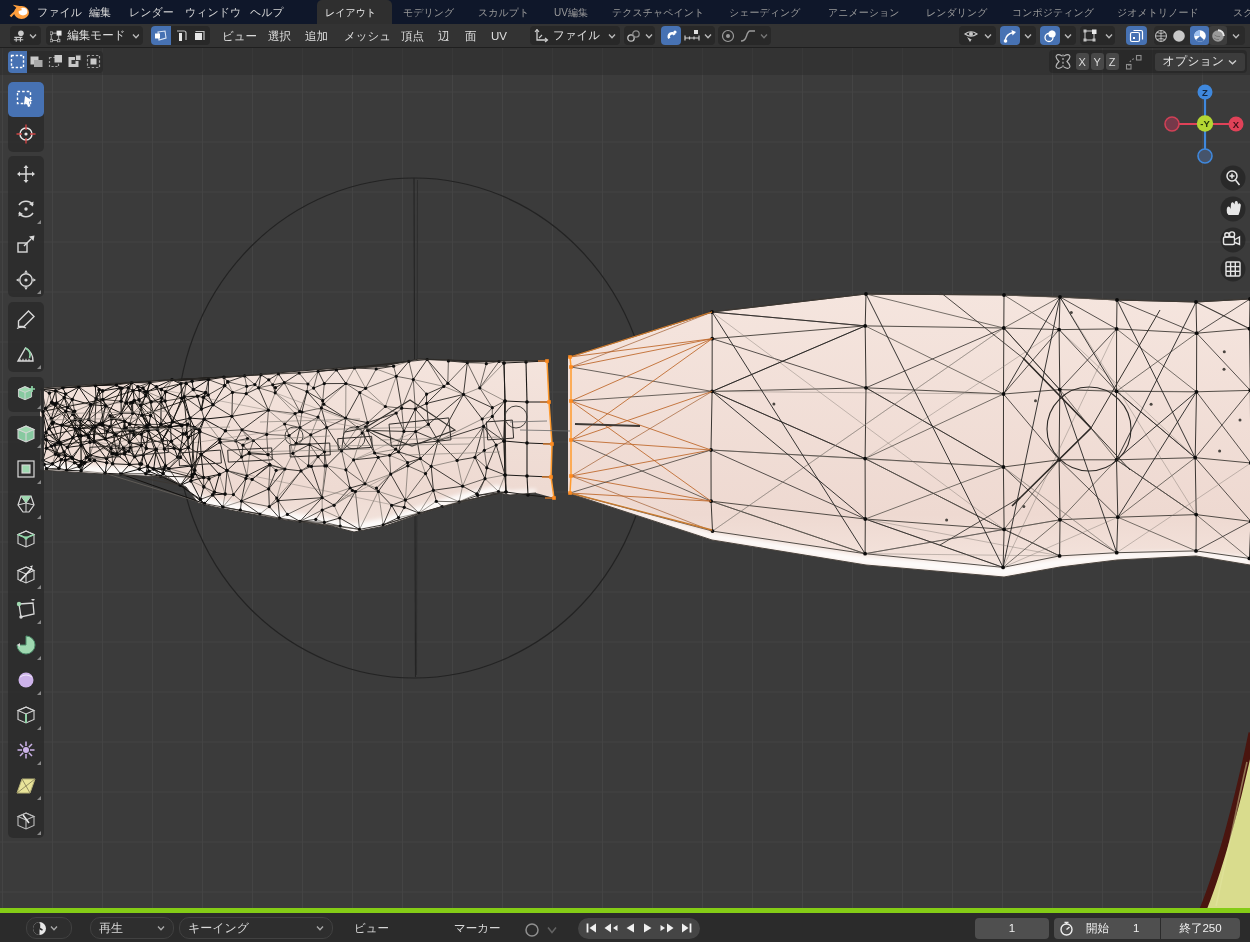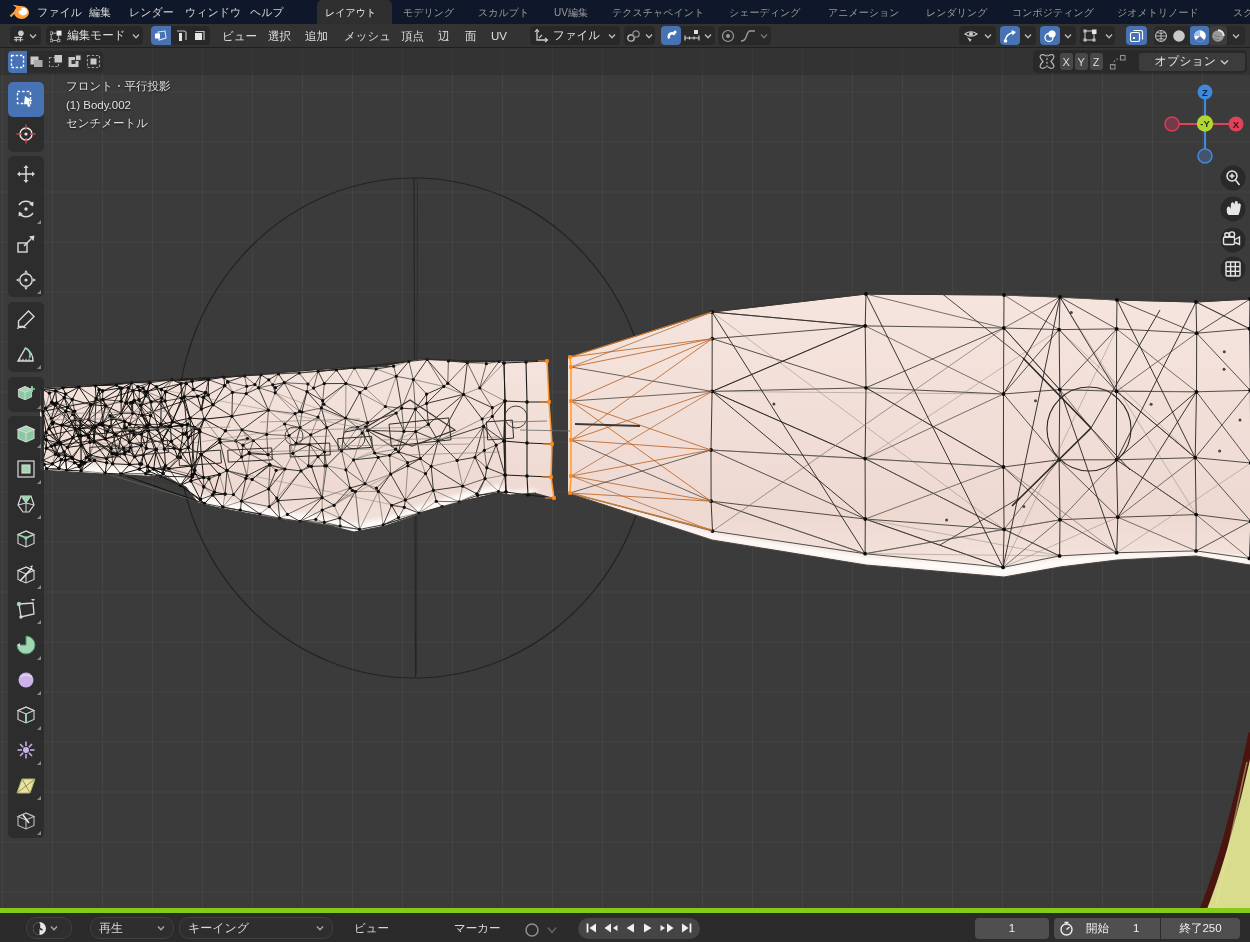--- a/index.html
+++ b/index.html
@@ -20,21 +20,21 @@
 .toolrow{position:absolute;left:0;top:0;width:1250px;height:27px;background:rgba(42,42,42,.45);
  display:flex;align-items:center}
 .selgrp{display:flex;background:#2c2c2c;border-radius:4px;margin-left:8px;height:22px;overflow:hidden}
 .sb{width:19px;height:22px;display:flex;align-items:center;justify-content:center}
 .sb.on{background:#4772b3}
 .rightops{position:absolute;right:3px;top:2px;height:23px;display:flex;align-items:center;
  background:rgba(32,32,32,.5);border-radius:4px;padding:0 2px}
 .xyz{width:13px;height:17px;background:#484848;border-radius:3px;color:#dcdcdc;font-size:11px;
  display:flex;align-items:center;justify-content:center;margin:0 1px}
 .opt{background:#3c3c3c;border-radius:3px;color:#e0e0e0;font-size:12px;height:18px;
- display:flex;align-items:center;padding:0 16px;margin-left:7px}
+ display:flex;align-items:center;padding:0 8px;margin-left:7px}
 .ltools{position:absolute;left:8px;top:33.5px;width:36px}
 .lgrp{background:rgba(44,44,44,.92);border-radius:5px;margin-bottom:4.5px;padding:0}
 .lbtn{width:36px;height:35.2px;display:flex;align-items:center;justify-content:center;position:relative}
 .lbtn.on{background:#4772b3;border-radius:5px}
 .cor:after{content:"";position:absolute;right:3px;bottom:3px;border-left:4px solid transparent;
  border-bottom:4px solid #8a8a8a}
 .vtext{position:absolute;left:66px;top:29px;font-size:11.5px;color:#e2e2e2;line-height:18.5px;
  text-shadow:0 1px 2px rgba(0,0,0,.8)}
 .timeline{position:absolute;left:0;top:908px;width:1250px;height:34px;background:#2b2b2b;
  border-top:5px solid #84cc16;font-size:12px;color:#dadada;white-space:nowrap}
@@ -2522,21 +2522,20 @@
             <g transform="translate(0,1)">
               <path d="M11 2 L19 5.5 L19 14.5 L11 18 L3 14.5 L3 5.5 Z" fill="none" stroke="#bcbcbc" stroke-width="1.1"></path>
               <path d="M3 5.5 L11 9 L19 5.5 L11 2 Z" fill="none" stroke="#bcbcbc" stroke-width="1.1"></path>
               <path d="M11 9 L11 18" stroke="#bcbcbc" stroke-width="1.1"></path>
             </g>
             <path d="M8 5 L14 13" stroke="#e8e8e8" stroke-width="1.5"></path>
           </svg>
         </div>
 </div>
 </div>
-<div class="vtext">フロント・平行投影<br>(1) Body.002<br>センチメートル</div>
 <svg style="position:absolute;left:1160px;top:27px" width="90" height="215" viewBox="0 0 90 215">
  <line x1="45" y1="17" x2="45" y2="81" stroke="#3f88dd" stroke-width="2.2"></line>
  <line x1="12" y1="49" x2="76" y2="49" stroke="#e04258" stroke-width="2.2"></line>
  <circle cx="45" cy="17" r="7.5" fill="#3f88dd"></circle>
       <text x="45" y="20.8" font-size="9.5" font-weight="bold" fill="#12263f" text-anchor="middle" font-family="Liberation Sans">Z</text>
  <circle cx="45" cy="81" r="7" fill="#46546b" stroke="#3f88dd" stroke-width="1.6"></circle>
  <circle cx="76" cy="49" r="7.5" fill="#e04258"></circle>
       <text x="76" y="52.8" font-size="9.5" font-weight="bold" fill="#3f1018" text-anchor="middle" font-family="Liberation Sans">X</text>
  <circle cx="12" cy="49" r="7" fill="#75394a" stroke="#d04056" stroke-width="1.6"></circle>
  <circle cx="45" cy="48.5" r="8.2" fill="#b3d633"></circle>

